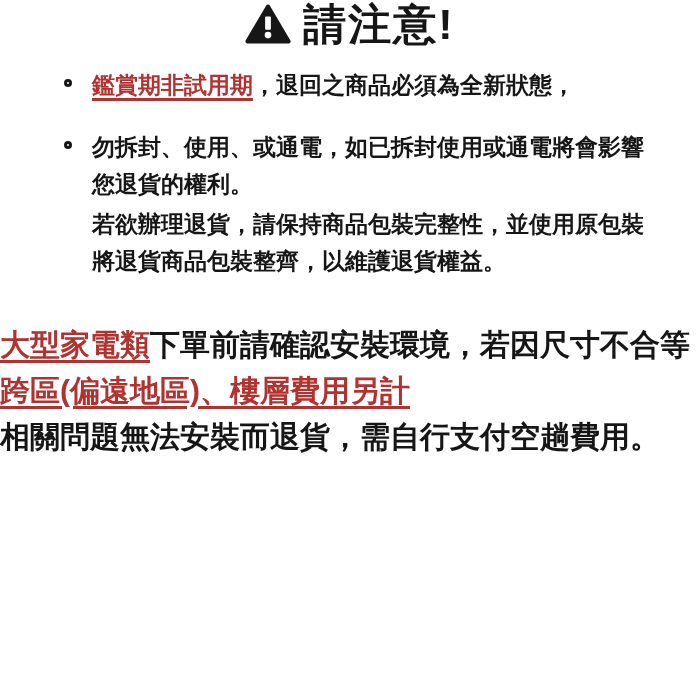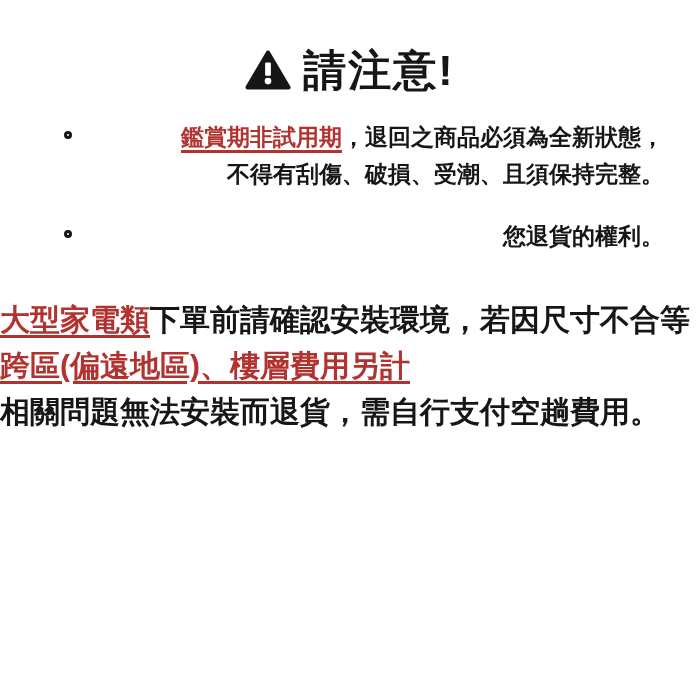--- a/index.html
+++ b/index.html
@@ -14,41 +14,39 @@
     height: 700px;
     background: var(--bg);
     font-family: "Liberation Sans", sans-serif;
     font-weight: 700;
     color: var(--ink);
     overflow: hidden;
     position: relative;
   }
   
   .title-row {
-    padding-top: 46px;
     display: flex;
     align-items: center;
     justify-content: center;
     gap: 12px;
   }
   .warn-icon { display: inline-flex; }
   .title-text {
     font-size: 43px;
     line-height: 48px;
     letter-spacing: 2px;
     color: var(--ink);
   }
   
   .bullets {
-    margin-top: 25px;
+    margin-top: 19px;
     padding-left: 92px;
     padding-right: 36px;
     font-size: 23px;
     line-height: 37px;
-    text-align: right;
   }
   .bullet-item {
     position: relative;
     margin-bottom: 25px;
   }
   .bullet-item:last-child { margin-bottom: 0; }
   .bullet-marker {
     position: absolute;
     left: -28px;
     top: 12px;
@@ -90,26 +88,30 @@
       </svg>
     </span>
     <h1 class="title-text">請注意!</h1>
   </header>
 
   <section class="bullets">
 
     <div class="bullet-item">
       <span class="bullet-marker"></span>
       <div class="line"><span class="red u">鑑賞期非試用期</span><span>，退回之商品必須為全新狀態，</span></div>
-      <div class="line">不得有刮傷、破損、受潮、且須保持完整。</div>
     </div>
 
     <div class="bullet-item">
       <span class="bullet-marker"></span>
+      <div class="line">勿拆封、使用、或通電，如已拆封使用或通電將會影響</div>
       <div class="line">您退貨的權利。</div>
+      <div class="note">
+        <div class="line">若欲辦理退貨，請保持商品包裝完整性，並使用原包裝</div>
+        <div class="line">將退貨商品包裝整齊，以維護退貨權益。</div>
+      </div>
     </div>
 
   </section>
 
   <footer class="footer">
     <div class="f-line"><span class="red u">大型家電類</span><span>下單前請確認安裝環境，若因尺寸不合等</span></div>
     <div class="f-line red u">跨區(偏遠地區)、樓層費用另計</div>
     <div class="f-line">相關問題無法安裝而退貨，需自行支付空趟費用。</div>
   </footer>
 

